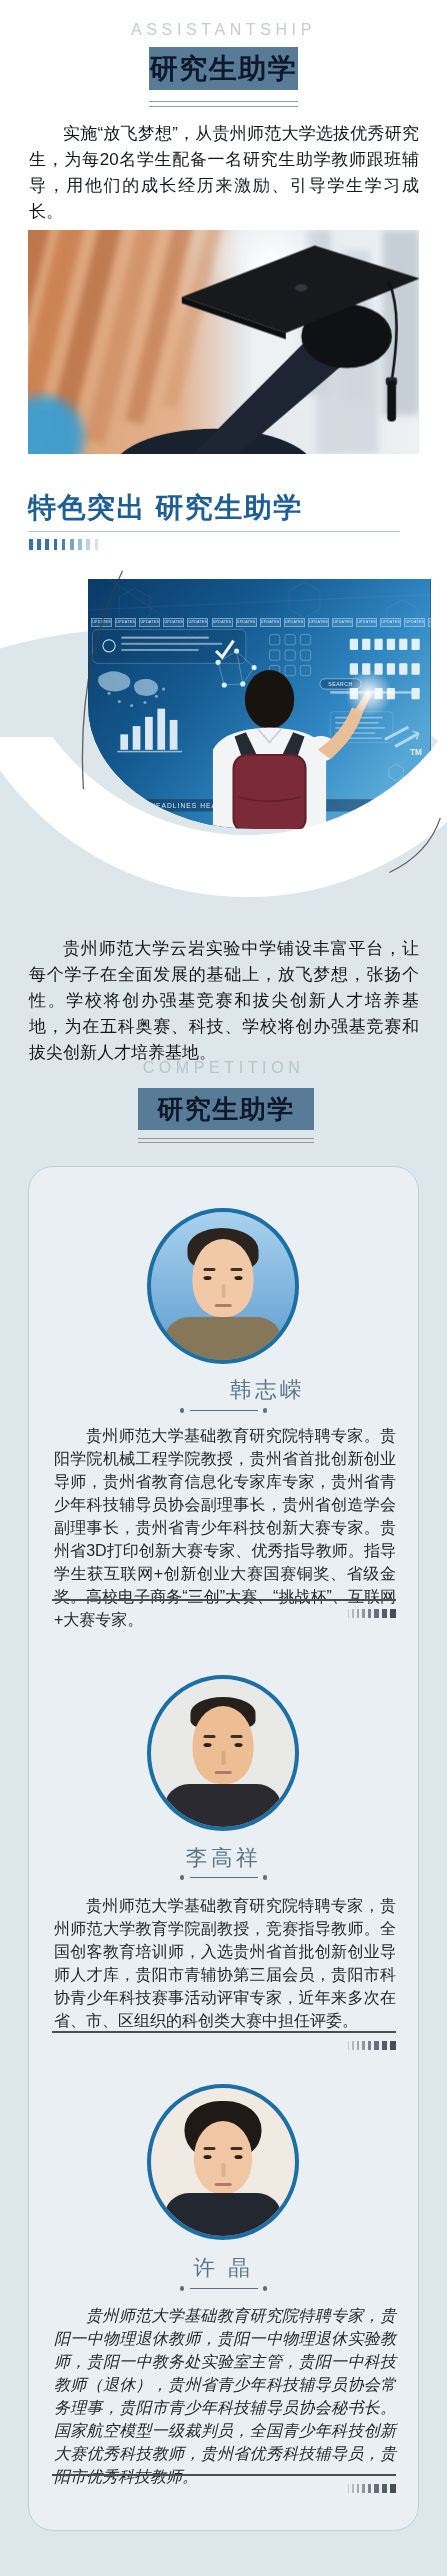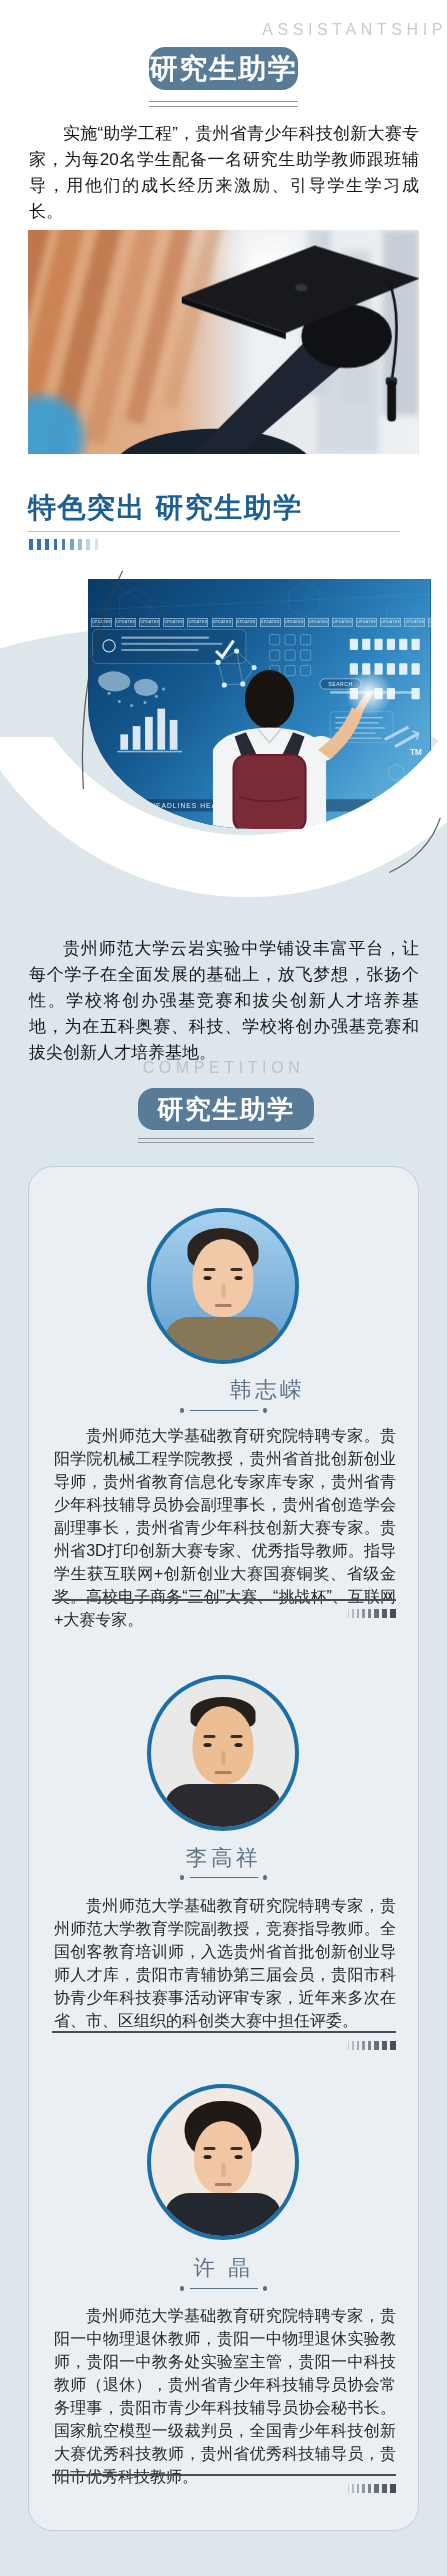--- a/index.html
+++ b/index.html
@@ -5,21 +5,21 @@
   html,body{margin:0;padding:0;}
   body{
     width:447px;height:2920px;position:relative;background:#ffffff;overflow:hidden;
     font-family:"Liberation Sans","DejaVu Sans",sans-serif;
     -webkit-font-smoothing:antialiased;
   }
   .abs{position:absolute;}
   
   .eyebrow{left:0;width:447px;text-align:center;font-size:16px;letter-spacing:4.6px;color:#c7ccd0;font-weight:400;}
   .eyebrow.blue{color:#b7c5cf;}
-  .banner{background:#587b97;color:#ffffff;font-weight:700;display:flex;align-items:center;justify-content:center;letter-spacing:1.5px;border-radius:16px;}
+  .banner{background:#587b97;color:#0f172a;font-weight:700;display:flex;align-items:center;justify-content:center;letter-spacing:1.5px;}
   .banner-line{height:1px;background:#93999e;}
   
   .para{font-size:17px;line-height:26px;color:#15181b;text-align:justify;text-indent:2em;font-weight:400;}
   
   .h-feature{font-size:28px;font-weight:700;color:#1d5e94;letter-spacing:1.5px;}
   .ticks{display:flex;gap:4.6px;}
   .ticks i{display:block;width:3.6px;height:10.8px;}
   
   .photo1{left:28px;top:230px;width:391px;height:224px;overflow:hidden;background:#e8e2da;}
   .photo2{left:88px;top:579px;width:343px;height:250px;overflow:hidden;border-bottom-left-radius:165px 124px;background:#0c3f6d;}
@@ -68,25 +68,25 @@
   .t3 .body{background:#232730;}
   
   .t3 .facefront{position:absolute;left:50%;transform:translateX(-50%);top:33px;width:58px;height:73px;border-radius:50% 50% 46% 46%;background:#f0c6a4;}
 </style>
 </head>
 <body>
 
 <div class="abs bgblue-circle"></div>
 <div class="abs bgblue-rect"></div>
 
-<div class="abs eyebrow" style="top:20.6px;text-align:right;">ASSISTANTSHIP</div>
+<div class="abs eyebrow" style="top:20.6px;">ASSISTANTSHIP</div>
 <div class="abs banner" style="left:149px;top:47px;width:149px;height:43px;font-size:28px;">研究生助学</div>
 <div class="abs banner-line" style="left:149px;top:101px;width:149px;"></div>
 <div class="abs banner-line" style="left:149px;top:106px;width:149px;"></div>
-<div class="abs para" style="left:29px;top:121px;width:390px;">实施“助学工程”，贵州省青少年科技创新大赛专家，为每20名学生配备一名研究生助学教师跟班辅导，用他们的成长经历来激励、引导学生学习成长。</div>
+<div class="abs para" style="left:29px;top:121px;width:390px;">实施“放飞梦想”，从贵州师范大学选拔优秀研究生，为每20名学生配备一名研究生助学教师跟班辅导，用他们的成长经历来激励、引导学生学习成长。</div>
 
 <div class="abs photo1">
   <svg width="391" height="224" viewBox="0 0 758 435">
     <defs>
       <linearGradient id="sky" x1="0" y1="0" x2="1" y2="0">
         <stop offset="0" stop-color="#dba275"></stop>
           <stop offset="0.38" stop-color="#e3b18d"></stop>
         <stop offset="0.55" stop-color="#e4e8ec"></stop>
           <stop offset="1" stop-color="#edf1f4"></stop>
       </linearGradient>
@@ -405,21 +405,21 @@
       </div>
       <div class="body"></div>
     </div>
 </div>
 <div class="abs t-name" style="top:2253px;">许 晶</div>
 <div class="abs name-div" style="top:2286px;">
     <span class="dot"></span>
     <span class="ln"></span>
     <span class="dot"></span>
   </div>
-<div class="abs bio" style="top:2304px;">贵州师范大学基础教育研究院特聘专家，贵阳一中物理退休教师，贵阳一中物理退休实验教师，贵阳一中教务处实验室主管，贵阳一中科技教师（退休），贵州省青少年科技辅导员协会常务理事，贵阳市青少年科技辅导员协会秘书长。国家航空模型一级裁判员，全国青少年科技创新大赛优秀科技教师，贵州省优秀科技辅导员，贵阳市优秀科技教师。</div>
+<div class="abs bio" style="top:2304px;font-style:italic;">贵州师范大学基础教育研究院特聘专家，贵阳一中物理退休教师，贵阳一中物理退休实验教师，贵阳一中教务处实验室主管，贵阳一中科技教师（退休），贵州省青少年科技辅导员协会常务理事，贵阳市青少年科技辅导员协会秘书长。国家航空模型一级裁判员，全国青少年科技创新大赛优秀科技教师，贵州省优秀科技辅导员，贵阳市优秀科技教师。</div>
 <div class="abs bio-hr" style="top:2474px;"></div>
 <div class="abs bio-bars" style="top:2484px;">
   <i style="width:1.5px;background:#c6cbcf"></i>
     <i style="width:1.5px;background:#b4bac0"></i>
     <i style="width:2.1px;background:#a2a9b0"></i>
     <i style="width:2.6px;background:#8e969e"></i>
   <i style="width:3.6px;background:#7a838c"></i>
     <i style="width:4.6px;background:#666f79"></i>
     <i style="width:5.2px;background:#565e68"></i>
     <i style="width:5.7px;background:#474d53"></i>

